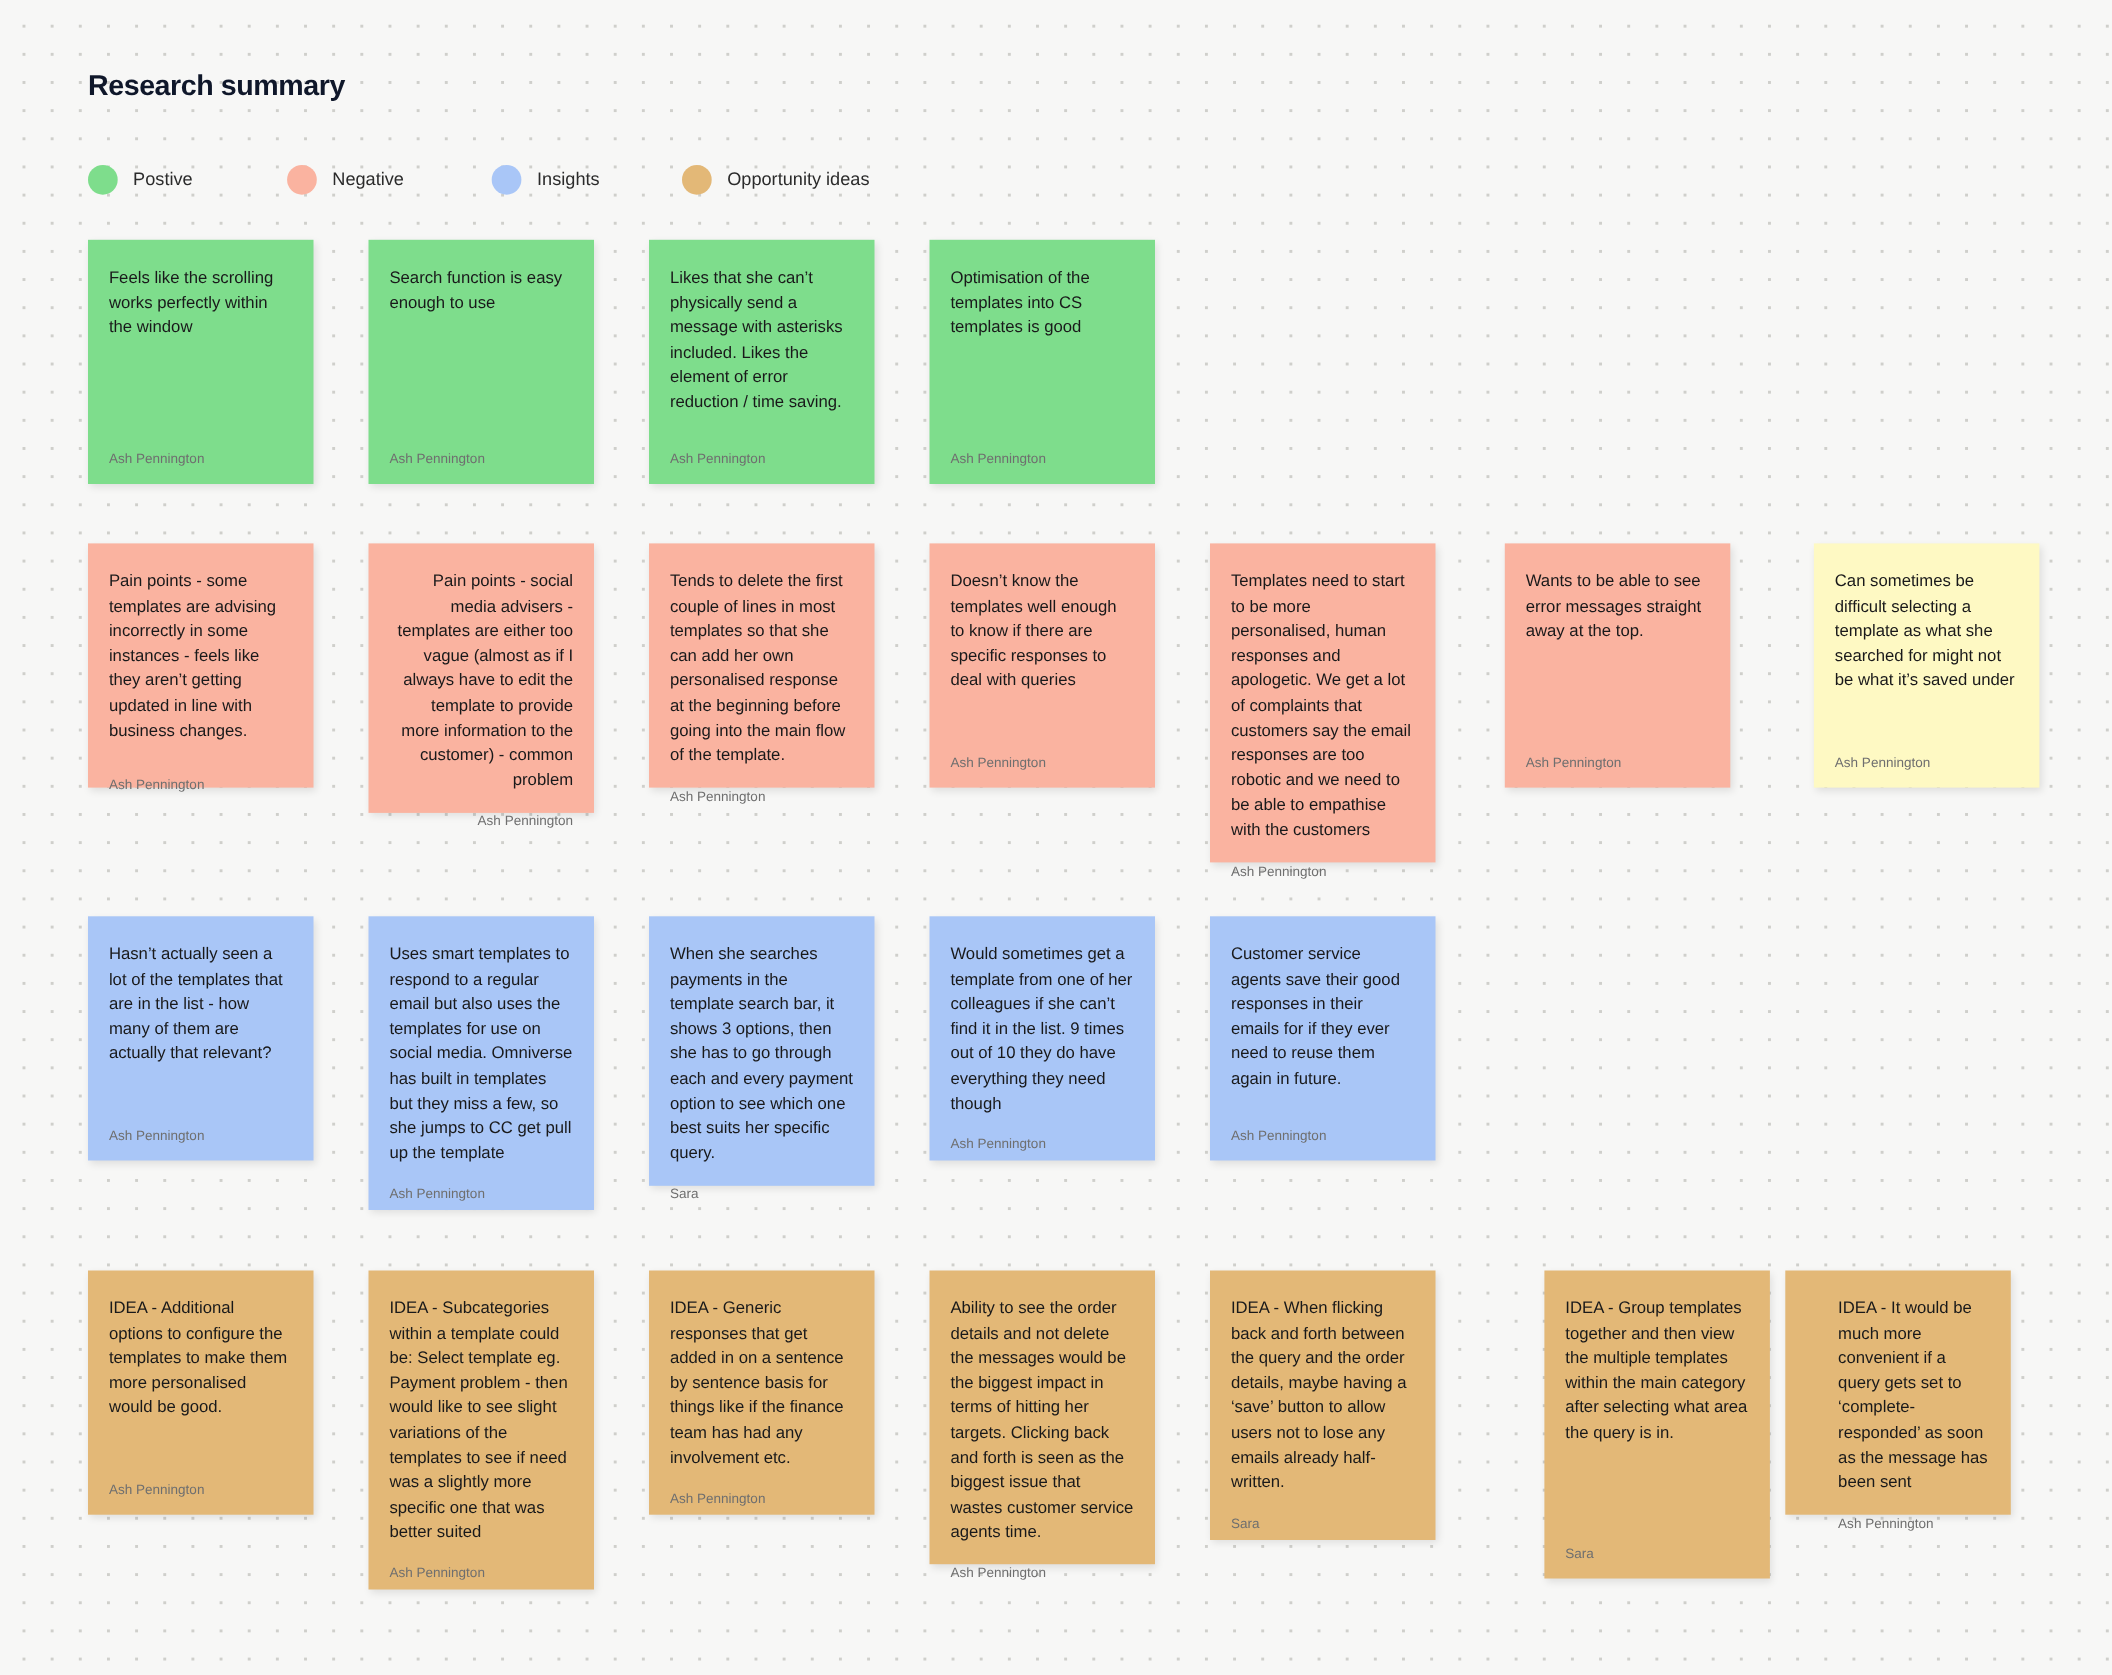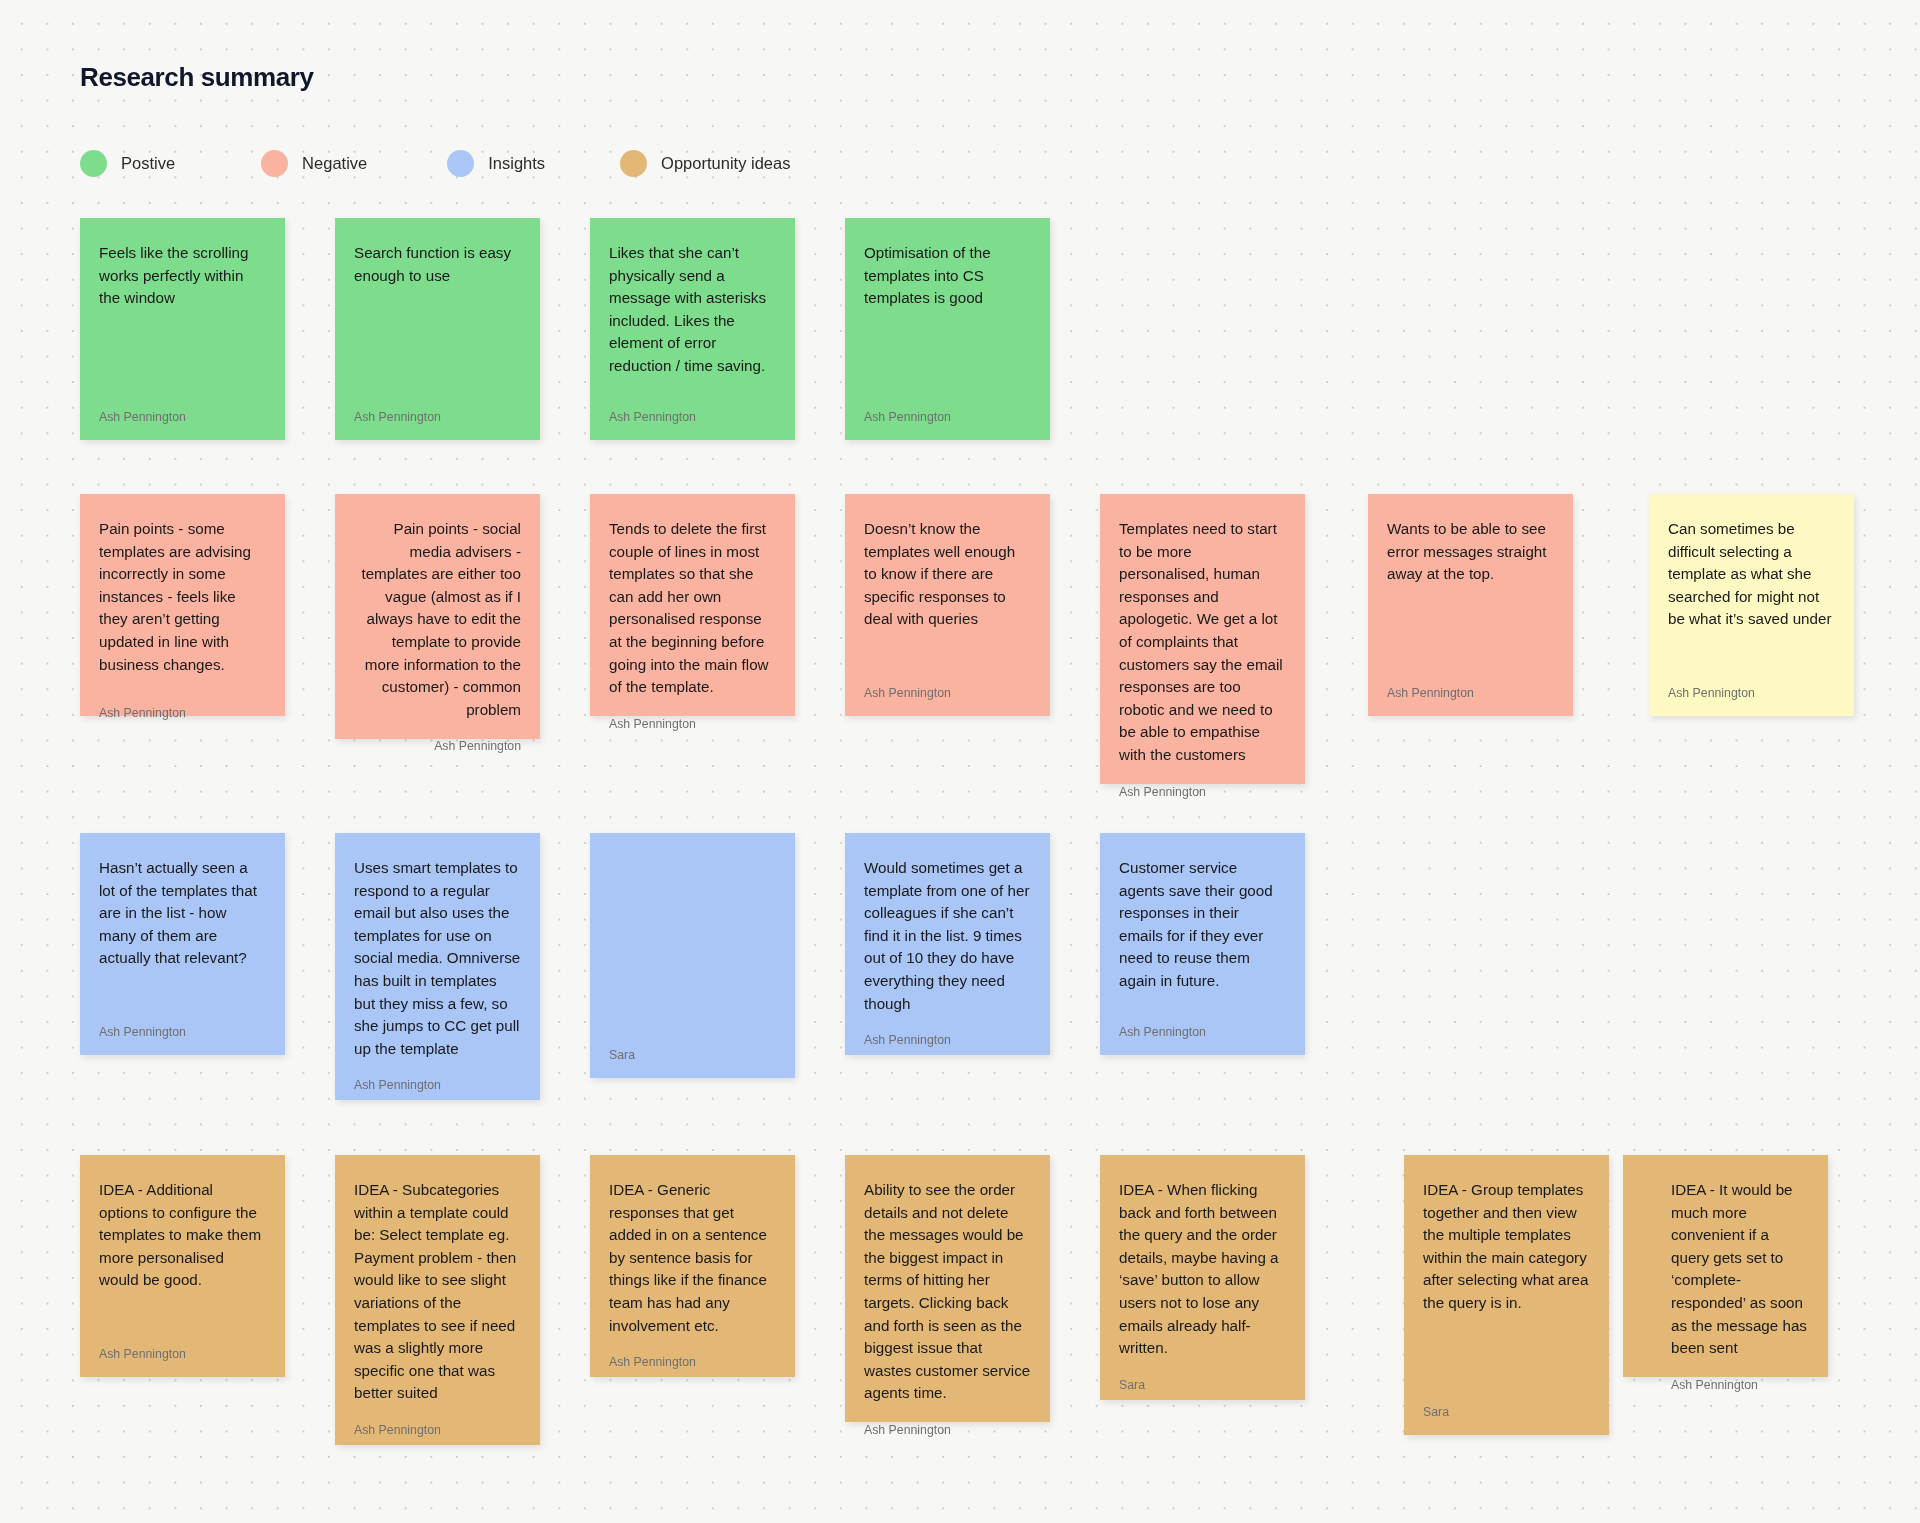--- a/index.html
+++ b/index.html
@@ -142,20 +142,21 @@
       </div>
       <div class="note" style="background: rgb(169, 198, 247); left: 80px; top: 833px; height: 222px;">
         <div class="note-text">Hasn’t actually seen a lot of the templates that are in the list - how many of them are actually that relevant?</div>
         <div class="note-author">Ash Pennington</div>
       </div>
       <div class="note" style="background: rgb(169, 198, 247); left: 335px; top: 833px; height: 267px;">
         <div class="note-text">Uses smart templates to respond to a regular email but also uses the templates for use on social media. Omniverse has built in templates but they miss a few, so she jumps to CC get pull up the template</div>
         <div class="note-author">Ash Pennington</div>
       </div>
       <div class="note" style="background: rgb(169, 198, 247); left: 590px; top: 833px; height: 245px;">
+        <div class="note-text">When she searches payments in the template search bar, it shows 3 options, then she has to go through each and every payment option to see which one best suits her specific query.</div>
         <div class="note-author">Sara</div>
       </div>
       <div class="note" style="background: rgb(169, 198, 247); left: 845px; top: 833px; height: 222px;">
         <div class="note-text">Would sometimes get a template from one of her colleagues if she can’t find it in the list. 9 times out of 10 they do have everything they need though</div>
         <div class="note-author">Ash Pennington</div>
       </div>
       <div class="note" style="background: rgb(169, 198, 247); left: 1100px; top: 833px; height: 222px;">
         <div class="note-text">Customer service agents save their good responses in their emails for if they ever need to reuse them again in future.</div>
         <div class="note-author">Ash Pennington</div>
       </div>

